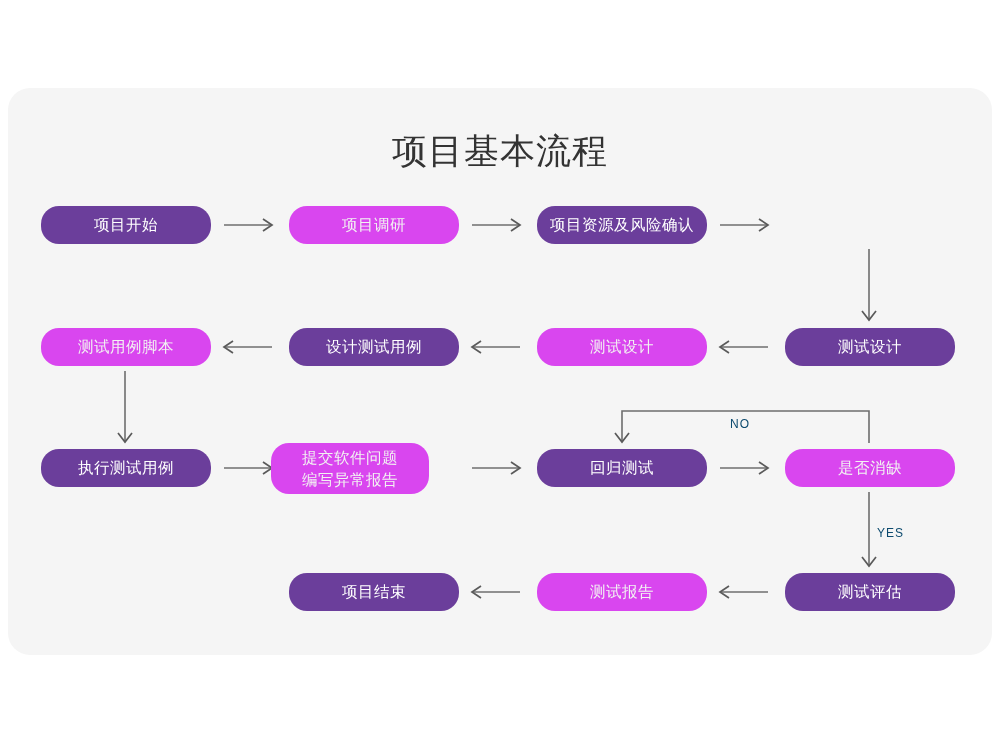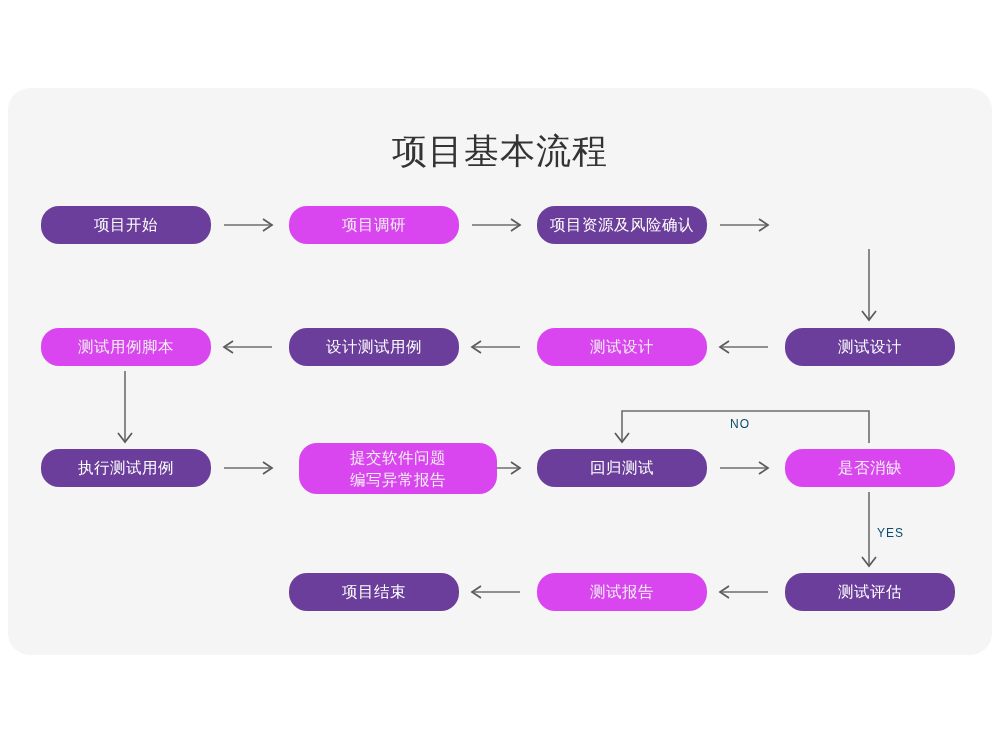--- a/index.html
+++ b/index.html
@@ -192,21 +192,21 @@
   <div class="node purple" style="left:41px;  top:206px; width:170px; height:38px;">项目开始</div>
   <div class="node gray" style="left:289px; top:206px; width:170px; height:38px;">项目调研</div>
   <div class="node purple" style="left:537px; top:206px; width:170px; height:38px;">项目资源及风险确认</div>
 
   <div class="node gray" style="left:41px;  top:328px; width:170px; height:38px;">测试用例脚本</div>
   <div class="node purple" style="left:289px; top:328px; width:170px; height:38px;">设计测试用例</div>
   <div class="node gray" style="left:537px; top:328px; width:170px; height:38px;">测试设计</div>
   <div class="node purple" style="left:785px; top:328px; width:170px; height:38px;">测试设计</div>
 
   <div class="node purple" style="left:41px;  top:449px; width:170px; height:38px;">执行测试用例</div>
-  <div class="node gray" style="left:299px; top:443px; width:198px; height:51px;">提交软件问题
+  <div class="node gray" style="left:271px; top:443px; width:158px; height:51px;">提交软件问题
 编写异常报告</div>
   <div class="node purple" style="left:537px; top:449px; width:170px; height:38px;">回归测试</div>
   <div class="node gray" style="left:785px; top:449px; width:170px; height:38px;">是否消缺</div>
 
   <div class="node purple" style="left:289px; top:573px; width:170px; height:38px;">项目结束</div>
   <div class="node gray" style="left:537px; top:573px; width:170px; height:38px;">测试报告</div>
   <div class="node purple" style="left:785px; top:573px; width:170px; height:38px;">测试评估</div>
 
 </div>
 

